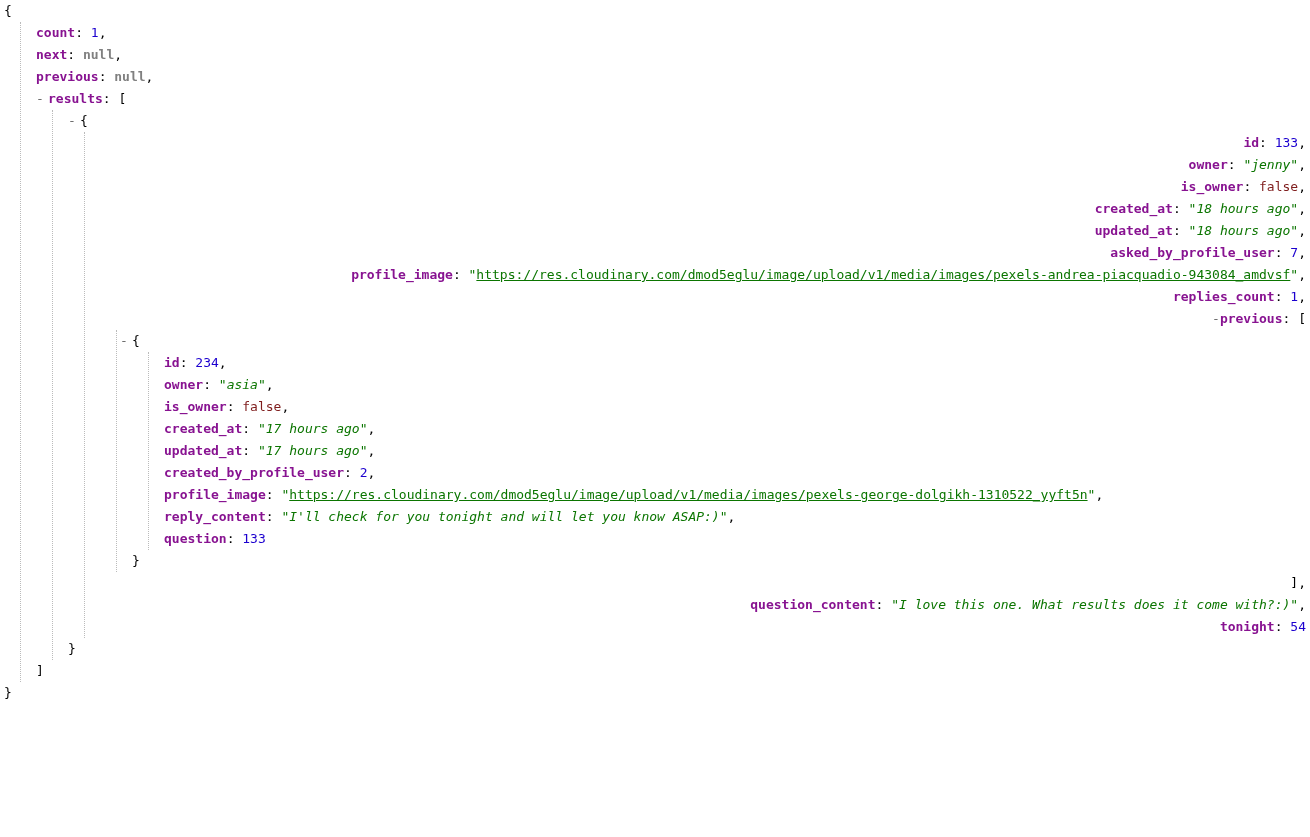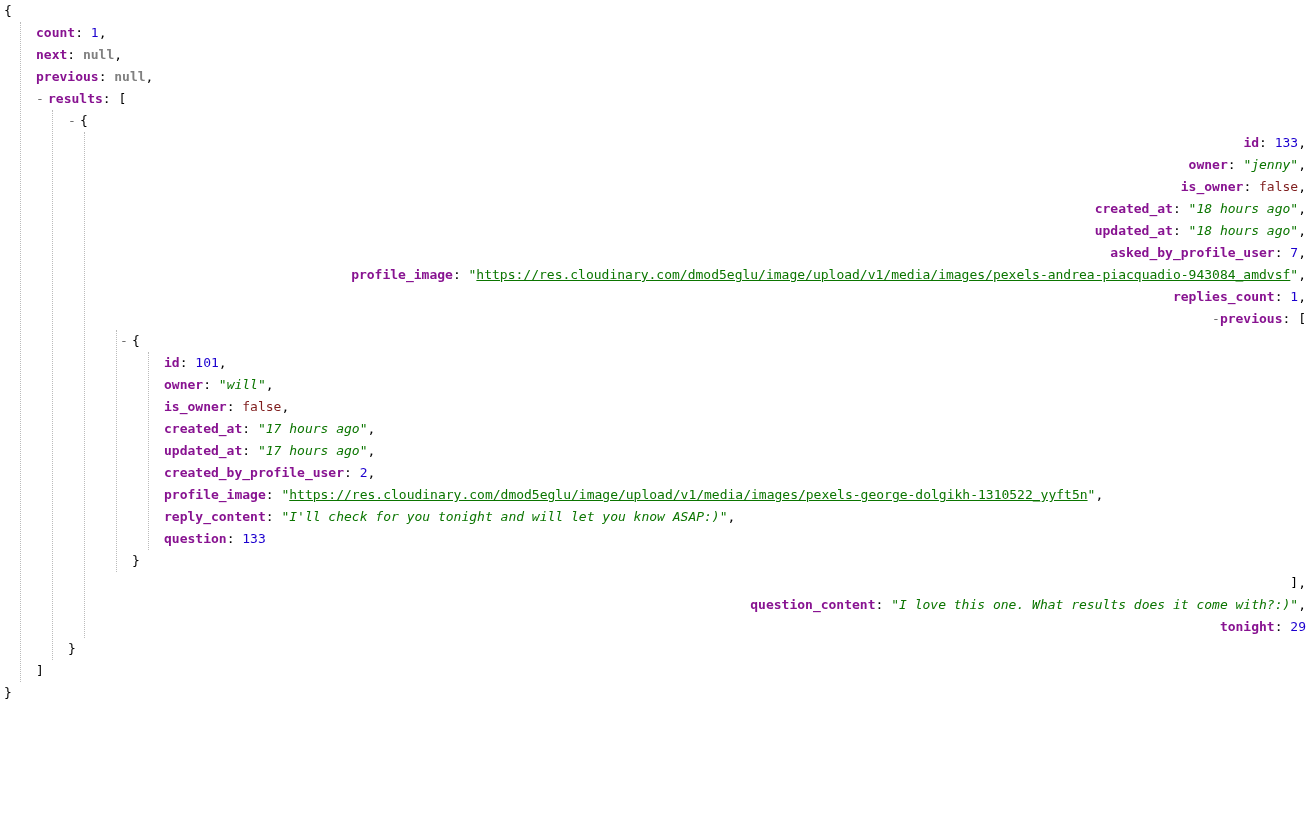--- a/index.html
+++ b/index.html
@@ -117,23 +117,23 @@
           <div class="guide" style="left:112px;"></div>
         </div>
 
         <div class="line indent-4" style="padding-left:116px;"><span class="toggle">-</span><span class="punct">{</span></div>
 
         <div class="content-wrap">
           <div class="guides">
             <div class="guide" style="left:144px;"></div>
           </div>
 
-          <div class="line indent-5"><span class="key">id</span><span class="colon">: </span><span class="number">101</span><span class="punct">,</span></div>
+          <div class="line indent-5"><span class="key">id</span><span class="colon">: </span><span class="number">234</span><span class="punct">,</span></div>
 
-          <div class="line indent-5"><span class="key">owner</span><span class="colon">: </span><span class="quote">"</span><span class="string-dark">will</span><span class="quote">"</span><span class="punct">,</span></div>
+          <div class="line indent-5"><span class="key">owner</span><span class="colon">: </span><span class="quote">"</span><span class="string-dark">asia</span><span class="quote">"</span><span class="punct">,</span></div>
 
           <div class="line indent-5"><span class="key">is_owner</span><span class="colon">: </span><span class="bool-false">false</span><span class="punct">,</span></div>
 
           <div class="line indent-5"><span class="key">created_at</span><span class="colon">: </span><span class="quote">"</span><span class="string-dark">17 hours ago</span><span class="quote">"</span><span class="punct">,</span></div>
 
           <div class="line indent-5"><span class="key">updated_at</span><span class="colon">: </span><span class="quote">"</span><span class="string-dark">17 hours ago</span><span class="quote">"</span><span class="punct">,</span></div>
 
           <div class="line indent-5"><span class="key">created_by_profile_user</span><span class="colon">: </span><span class="number">2</span><span class="punct">,</span></div>
 
           <div class="line indent-5"><span class="key">profile_image</span><span class="colon">: </span><span class="quote">"</span><a href="#" class="url">https://res.cloudinary.com/dmod5eglu/image/upload/v1/media/images/pexels-george-dolgikh-1310522_yyft5n</a><span class="quote">"</span><span class="punct">,</span></div>
@@ -145,21 +145,21 @@
         </div>
 
         <div class="line indent-4"><span class="punct">}</span></div>
 
       </div>
 
       <div class="line indent-3"><span class="punct">],</span></div>
 
       <div class="line indent-3"><span class="key">question_content</span><span class="colon">: </span><span class="quote">"</span><span class="string-dark">I love this one. What results does it come with?:)</span><span class="quote">"</span><span class="punct">,</span></div>
 
-      <div class="line indent-3"><span class="key">tonight</span><span class="colon">: </span><span class="number">29</span></div>
+      <div class="line indent-3"><span class="key">tonight</span><span class="colon">: </span><span class="number">54</span></div>
 
     </div>
 
     <div class="line indent-2"><span class="punct">}</span></div>
 
   </div>
 
   <div class="line indent-1"><span class="punct">]</span></div>
 
 </div>

